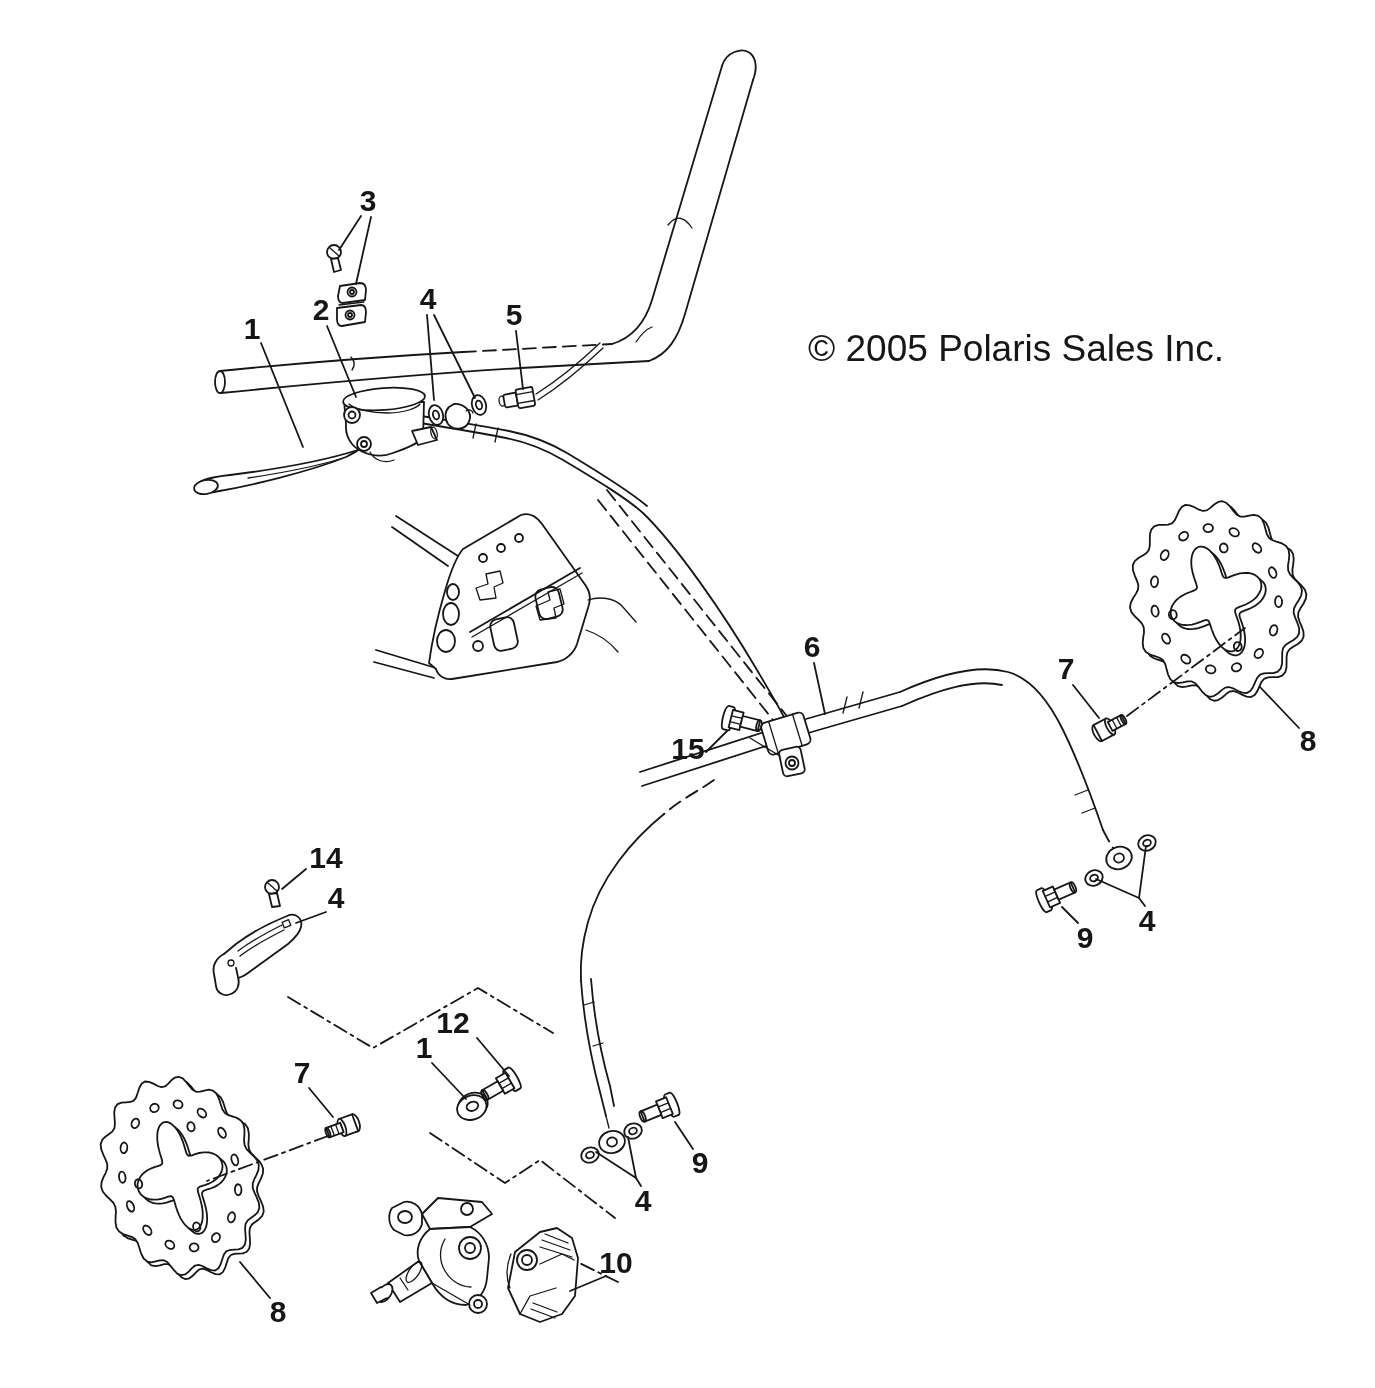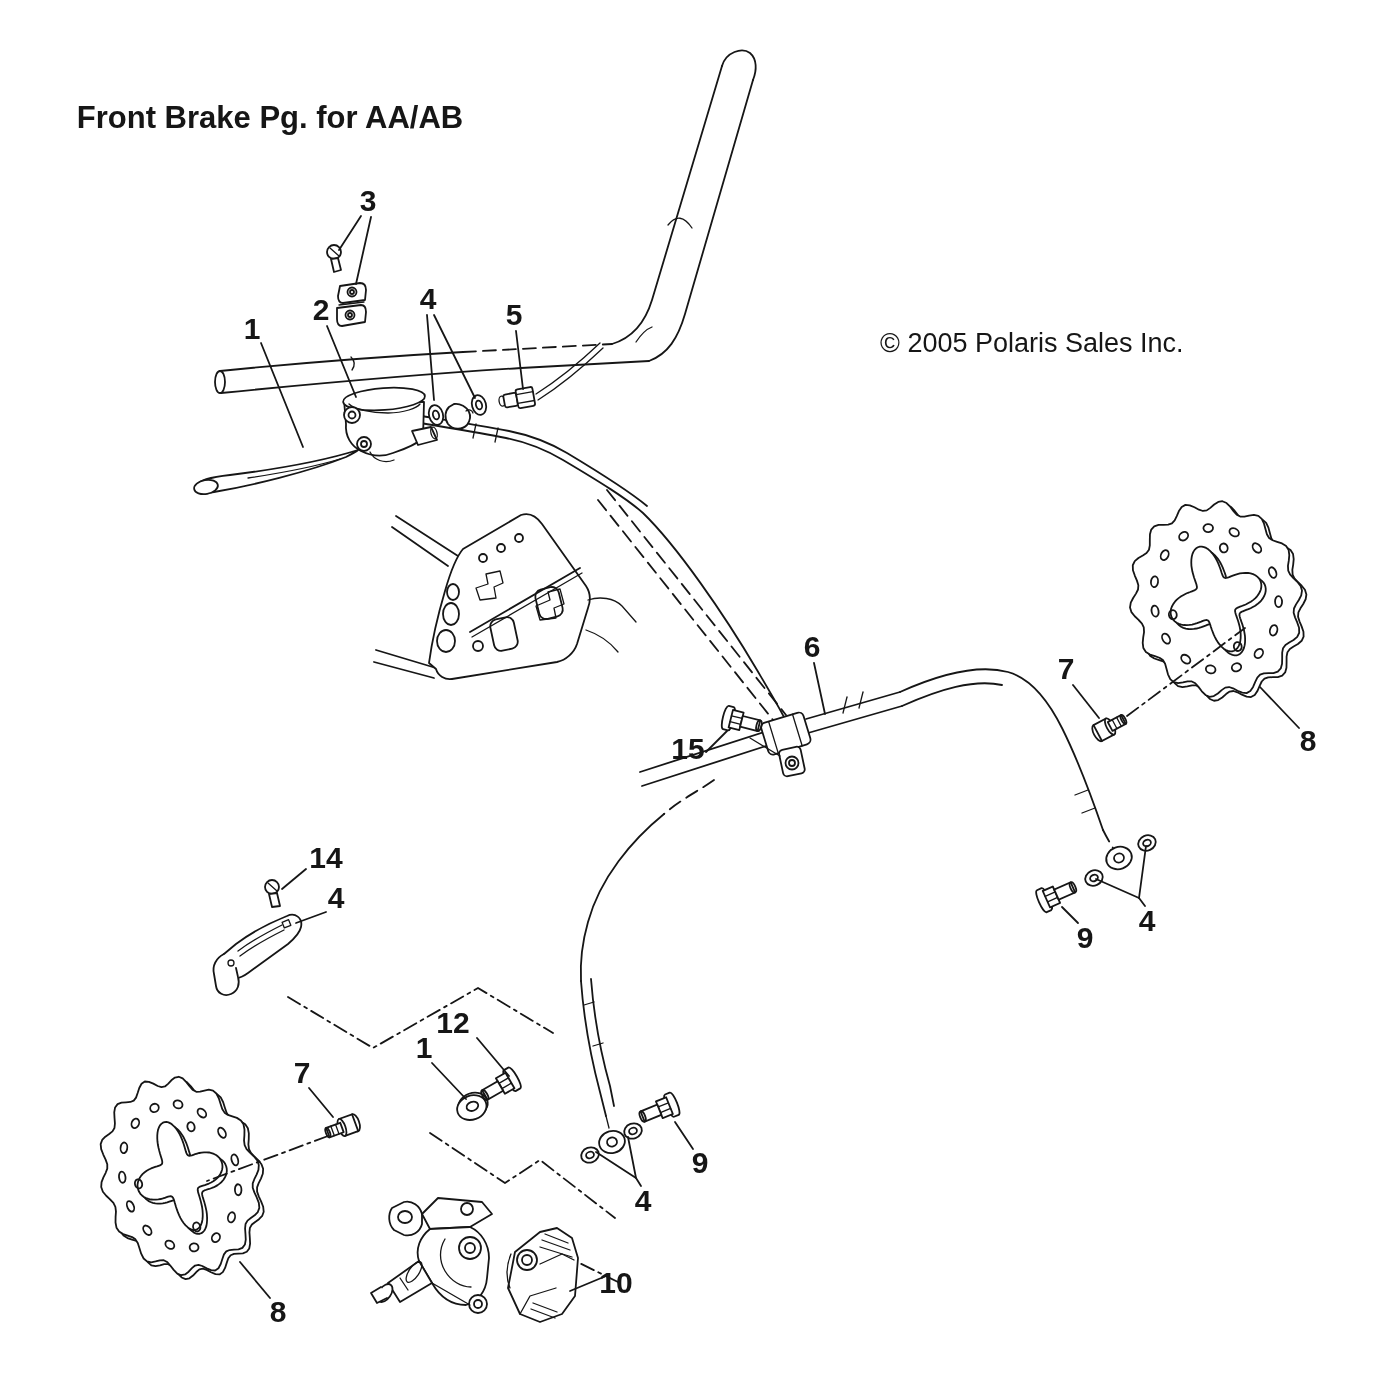--- a/index.html
+++ b/index.html
@@ -5,21 +5,21 @@
   html,body{margin:0;padding:0;background:#e9e9e9;}
   .stage{
     position:relative;width:1375px;height:1388px;background:#ffffff;
     font-family:"Liberation Sans", sans-serif;color:#111;overflow:hidden;margin:0 auto;
   }
   .stage svg{position:absolute;left:0;top:0;}
   .note{
     position:absolute;left:70px;top:95px;width:400px;text-align:center;
     font-weight:bold;font-size:31px;line-height:45px;letter-spacing:0px;
   }
-  .copyright{position:absolute;left:880px;top:328px;font-size:27px;}
+  .copyright{position:absolute;left:808px;top:328px;font-size:37px;}
   .callout{
     position:absolute;transform:translate(-50%,-50%);
     font-weight:bold;font-size:30px;line-height:1;white-space:nowrap;
   }
   .thin{stroke-width:1.3px;}
   .mid{stroke-width:1.8px;}
   .dash{stroke-dasharray:13 7;}
   .dashdot{stroke-dasharray:14 5 3 5;}
   .fillw{fill:#ffffff;}
 </style>
@@ -359,21 +359,20 @@
       <line x1="309" y1="1088" x2="333" y2="1117"></line>
       <line x1="606" y1="1276" x2="570" y2="1291"></line>
       <path d="M641,1186 L636,1178 L596,1152"></path>
       <path d="M636,1178 L628,1137"></path>
       <line x1="693" y1="1149" x2="675" y2="1122"></line>
       <line x1="270" y1="1298" x2="240" y2="1262"></line>
     </g>
   </svg>
 
   <div class="note">
-    <div>Front Brake Pg. for AA/AB</div>
   </div>
 
   <div class="copyright">© 2005 Polaris Sales Inc.</div>
 
   <div id="callout-layer">
       <span class="callout" style="left: 252px; top: 329px;">1</span>
       <span class="callout" style="left: 321px; top: 310px;">2</span>
       <span class="callout" style="left: 368px; top: 201px;">3</span>
       <span class="callout" style="left: 428px; top: 299px;">4</span>
       <span class="callout" style="left: 514px; top: 315px;">5</span>
@@ -381,18 +380,18 @@
       <span class="callout" style="left: 688px; top: 749px;">15</span>
       <span class="callout" style="left: 1066px; top: 669px;">7</span>
       <span class="callout" style="left: 1308px; top: 741px;">8</span>
       <span class="callout" style="left: 1085px; top: 938px;">9</span>
       <span class="callout" style="left: 1147px; top: 921px;">4</span>
       <span class="callout" style="left: 326px; top: 858px;">14</span>
       <span class="callout" style="left: 336px; top: 898px;">4</span>
       <span class="callout" style="left: 424px; top: 1048px;">1</span>
       <span class="callout" style="left: 453px; top: 1023px;">12</span>
       <span class="callout" style="left: 302px; top: 1073px;">7</span>
-      <span class="callout" style="left: 616px; top: 1263px; margin-top: 20px;">10</span>
+      <span class="callout" style="left: 616px; top: 1263px;">10</span>
       <span class="callout" style="left: 643px; top: 1201px;">4</span>
       <span class="callout" style="left: 700px; top: 1163px;">9</span>
       <span class="callout" style="left: 278px; top: 1312px;">8</span>
     </div>
 </div>
 
 </body></html>

